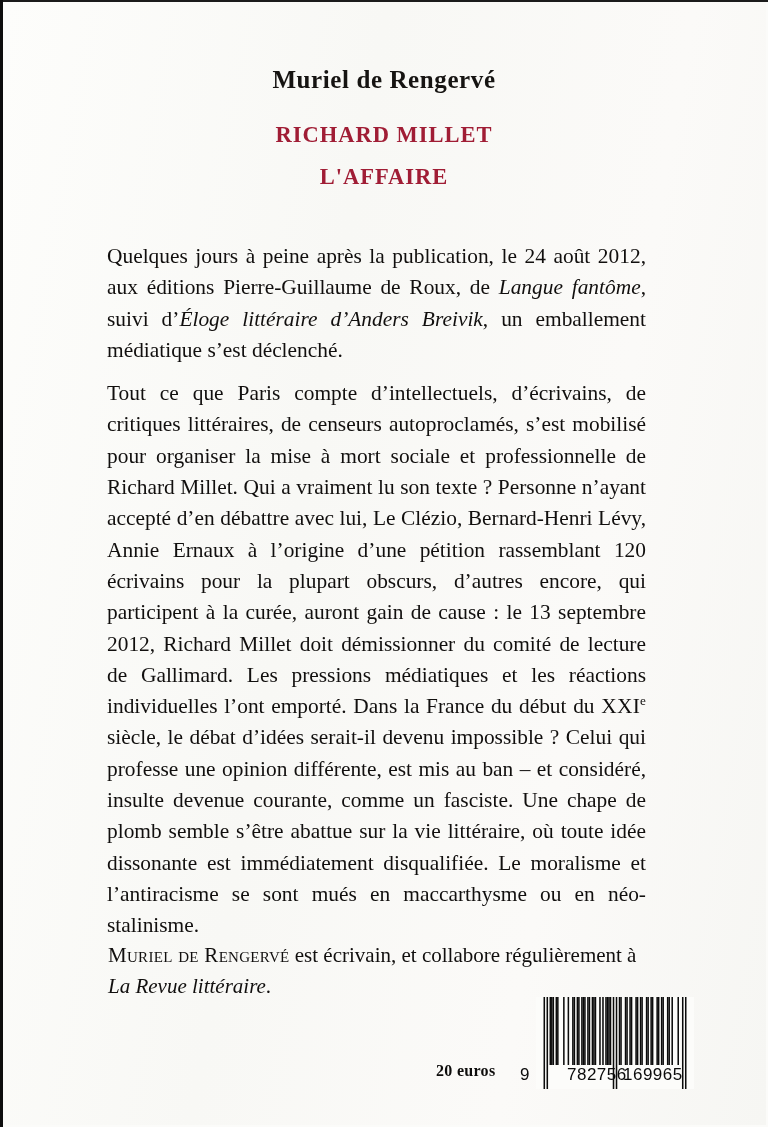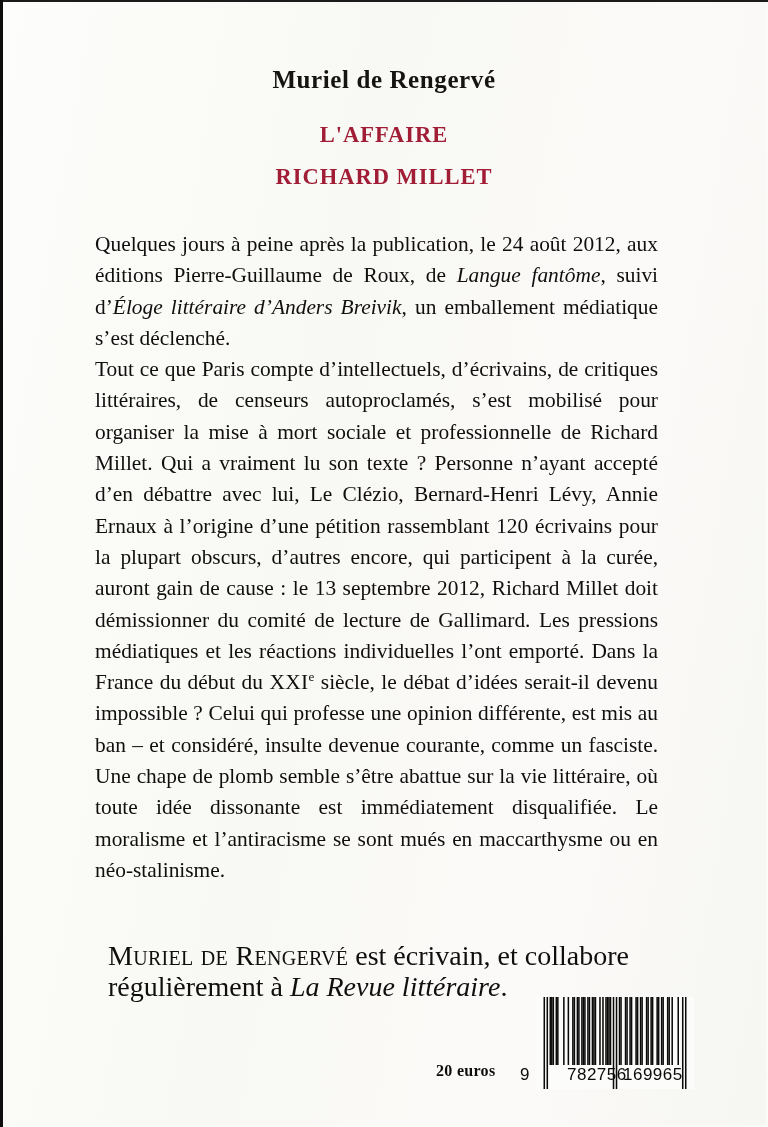--- a/index.html
+++ b/index.html
@@ -83,21 +83,21 @@
     top: 229px;
     width: 563px;
     font-size: 21.4px;
     line-height: 31.3px;
     text-align: justify;
     text-justify: inter-word;
     color: #110f0e;
     hyphens: manual;
   }
   .body-text p {
-    margin: 0;
+    margin: 12px;
     text-indent: 0;
   }
   .body-text p.last-ragged {
     text-align: left;
   }
   em { font-style: italic; }
   .sc {
     font-variant: small-caps;
     letter-spacing: 0.3px;
   }
@@ -106,21 +106,21 @@
     vertical-align: super;
     line-height: 0;
   }
 
   
   .author-note {
     position: absolute;
     left: 108px;
     top: 940px;
     width: 552px;
-    font-size: 28px;
+    font-size: 21px;
     line-height: 31.3px;
     text-align: left;
     color: #110f0e;
   }
   .author-note p { margin: 0; }
 
   
   .price {
     position: absolute;
     left: 436px;
@@ -178,22 +178,22 @@
   <div class="paper-tint"></div>
   <div class="edge-top"></div>
   <div class="edge-left"></div>
   <div class="edge-right"></div>
 
   <div class="content">
 
     <div class="author-top">Muriel de Rengervé</div>
 
     <div class="title-block">
+      <div class="title-line">RICHARD MILLET</div>
       <div class="title-line">L'AFFAIRE</div>
-      <div class="title-line">RICHARD MILLET</div>
     </div>
 
     <div class="body-text">
       <p id="p1"><span>Quelques jours à peine après la publication, le 24 août 2012, aux éditions Pierre-Guillaume de Roux, de </span><em>Langue fantôme</em><span>, suivi d’</span><em>Éloge littéraire d’Anders Breivik</em><span>, un emballement médiatique s’est déclenché.</span></p>
       <p id="p2"><span>Tout ce que Paris compte d’intellectuels, d’écrivains, de critiques littéraires, de censeurs autoproclamés, s’est mobilisé pour organiser la mise à mort sociale et professionnelle de Richard Millet. Qui a vraiment lu son texte ? Personne n’ayant accepté d’en débattre avec lui, Le Clézio, Bernard-Henri Lévy, Annie Ernaux à l’origine d’une pétition rassemblant 120 écrivains pour la plupart obscurs, d’autres encore, qui participent à la curée, auront gain de cause : le 13 septembre 2012, Richard Millet doit démissionner du comité de lecture de Gallimard. Les pressions médiatiques et les réactions individuelles l’ont emporté. Dans la France du début du </span><span class="sc">XXI</span><span class="sup">e</span><span> siècle, le débat d’idées serait-il devenu impossible ? Celui qui professe une opinion différente, est mis au ban – et considéré, insulte devenue courante, comme un fasciste. Une chape de plomb semble s’être abattue sur la vie littéraire, où toute idée dissonante est immédiatement disqualifiée. Le moralisme et l’antiracisme se sont mués en maccarthysme ou en néo-stalinisme.</span></p>
     </div>
 
     <div class="author-note">
       <p id="author-note-body"><span class="sc">Muriel de Rengervé</span><span> est écrivain, et collabore régulièrement à </span><em>La Revue littéraire</em><span>.</span></p>
     </div>

